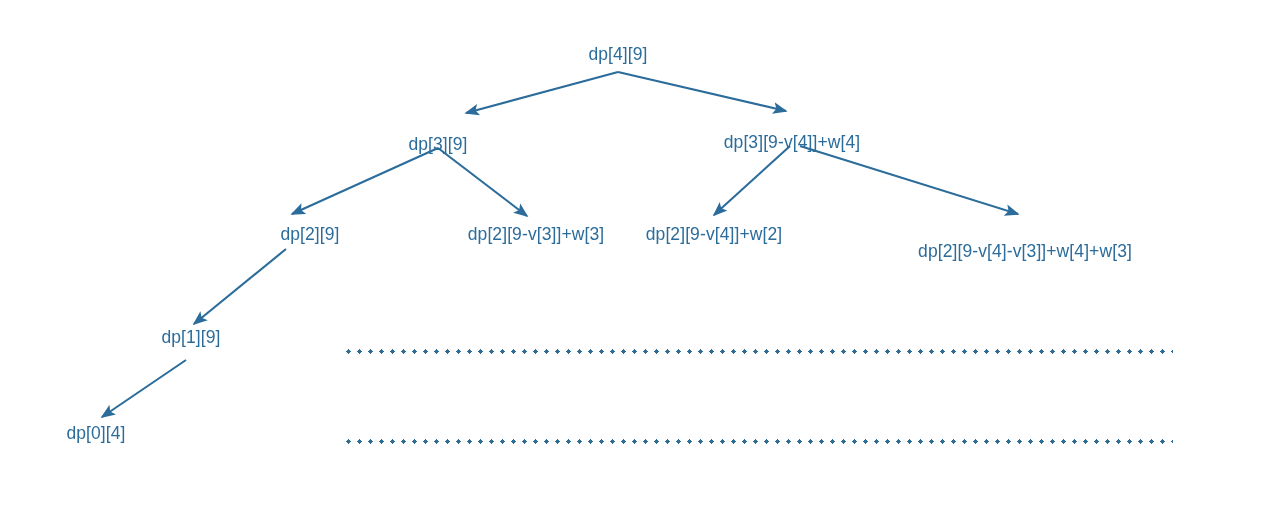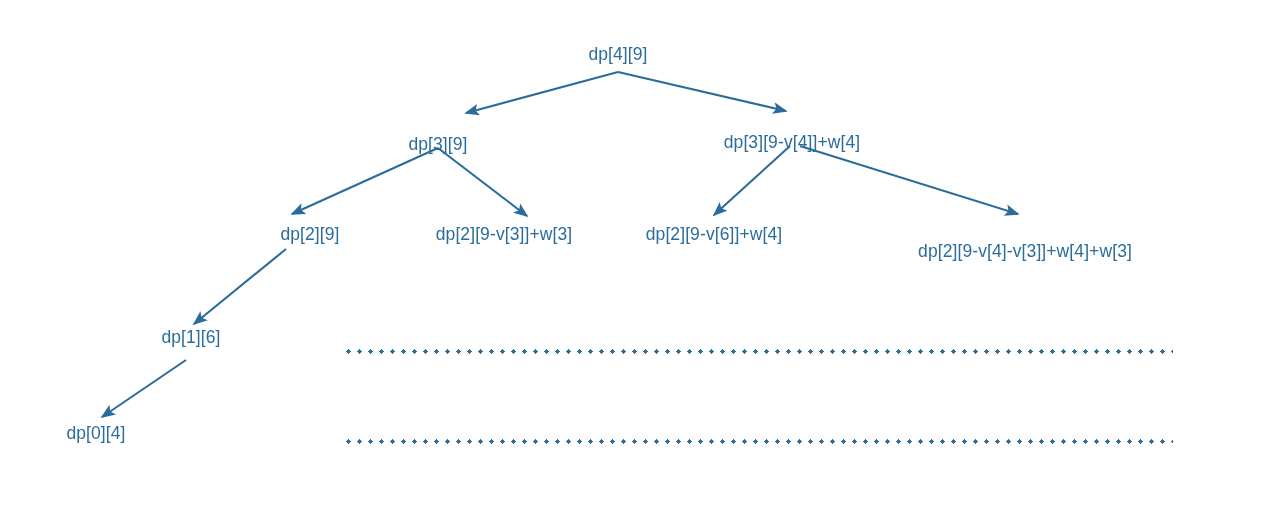--- a/index.html
+++ b/index.html
@@ -62,24 +62,24 @@
         <line x1="286" y1="249" x2="194" y2="324" stroke="#2b6c9b" stroke-width="2.1" marker-end="url(#arrowhead)"></line>
         <line x1="186" y1="360" x2="102" y2="417" stroke="#2b6c9b" stroke-width="2.1" marker-end="url(#arrowhead)"></line>
       </g>
   </svg>
 
   <div id="node-layer">
       <div class="node" style="left: 618px; top: 55px;">dp[4][9]</div>
       <div class="node" style="left: 438px; top: 145px;">dp[3][9]</div>
       <div class="node" style="left: 792px; top: 143px;">dp[3][9-v[4]]+w[4]</div>
       <div class="node" style="left: 310px; top: 235px;">dp[2][9]</div>
-      <div class="node" style="left: 504px; top: 235px;">dp[2][9-v[3]]+w[3]</div>
-      <div class="node" style="left: 714px; top: 235px;">dp[2][9-v[6]]+w[4]</div>
+      <div class="node" style="left: 536px; top: 235px;">dp[2][9-v[3]]+w[3]</div>
+      <div class="node" style="left: 714px; top: 235px;">dp[2][9-v[4]]+w[2]</div>
       <div class="node" style="left: 1025px; top: 252px;">dp[2][9-v[4]-v[3]]+w[4]+w[3]</div>
-      <div class="node" style="left: 191px; top: 338px;">dp[1][6]</div>
+      <div class="node" style="left: 191px; top: 338px;">dp[1][9]</div>
       <div class="node" style="left: 96px; top: 434px;">dp[0][4]</div>
     </div>
   <div id="dots-layer">
       <div class="dotline" style="left: 343px; top: 348.5px; width: 830px; background-image: radial-gradient(circle, rgb(47, 109, 150) 0px, rgb(47, 109, 150) 2.1px, rgba(0, 0, 0, 0) 2.2px); background-size: 11px 5px; background-repeat: repeat-x;"></div>
       <div class="dotline" style="left: 343px; top: 438.5px; width: 830px; background-image: radial-gradient(circle, rgb(47, 109, 150) 0px, rgb(47, 109, 150) 2.1px, rgba(0, 0, 0, 0) 2.2px); background-size: 11px 5px; background-repeat: repeat-x;"></div>
     </div>
 
 </div>
 
 </body></html>

